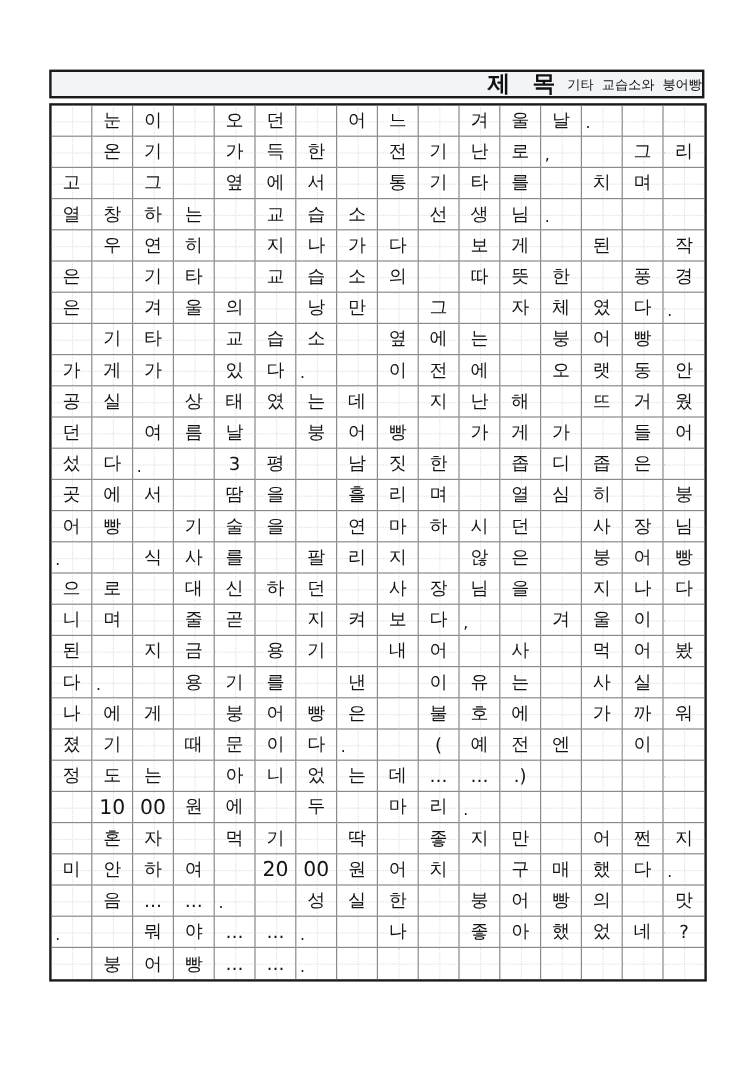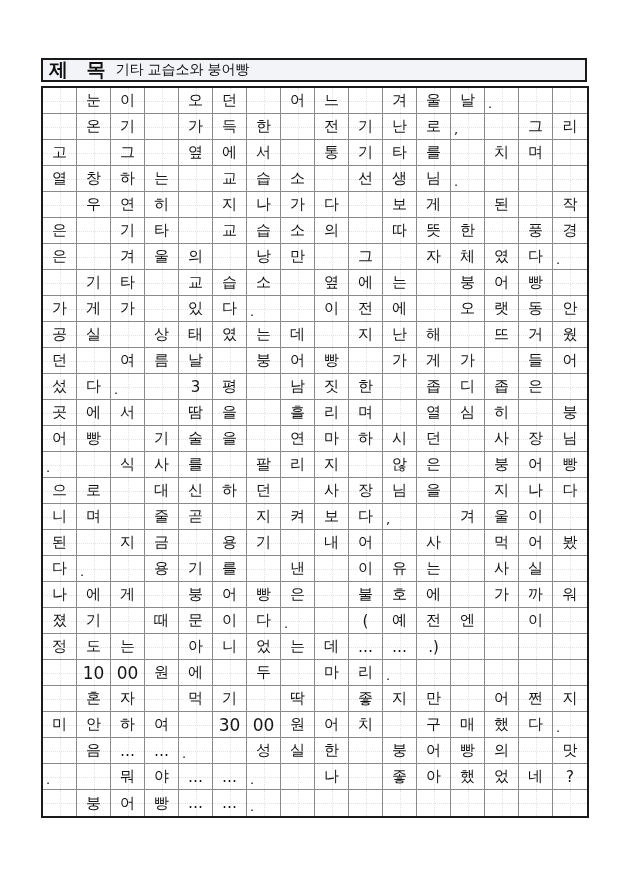--- a/index.html
+++ b/index.html
@@ -1,23 +1,23 @@
 <!DOCTYPE html>
 <html><head>
 <meta charset="utf-8">
 <style>
   html, body { margin:0; padding:0; background:#ffffff; }
   body { width:630px; height:891px; position:relative; overflow:hidden; font-family:"DejaVu Sans", sans-serif; }
   .title-box {
     position:absolute; left:41px; top:58px; width:546px; height:24px;
     border:2px solid #1a1a1a; background:#f2f4f8; box-sizing:border-box;
-    display:flex; align-items:center;
+    display:flex; align-items:center;justify-content:flex-end;
   }
   .title-label { font-family:"DejaVu Sans", sans-serif; font-weight:bold; font-size:19px; color:#111; margin-left:6px; letter-spacing:6px; }
-  .title-value { font-family:Liberation Sans, sans-serif; font-size:14px; color:#111; margin-left:4px; }
+  .title-value { font-family:Liberation Mono, monospace; font-size:11px; color:#111; margin-left:4px; }
   .grid {
     position:absolute; left:41px; top:86px; width:548px; height:732px;
     border:2px solid #1a1a1a; box-sizing:border-box;
     display:grid; grid-template-columns:repeat(16, 1fr); grid-template-rows:repeat(28, 1fr);
   }
   .cell {
     position:relative; border-right:1px solid #8a8a8a; border-bottom:1px solid #8a8a8a;
     display:flex; align-items:center; justify-content:center;
     font-family:"DejaVu Sans", sans-serif; font-size:15px; color:#141414; box-sizing:border-box;
     overflow:hidden;
@@ -1200,21 +1200,21 @@
     <div class="cell">
       <span>하</span>
     </div>
     <div class="cell">
       <span>여</span>
     </div>
     <div class="cell">
       <span></span>
     </div>
     <div class="cell small">
-      <span>30</span>
+      <span>20</span>
     </div>
     <div class="cell small">
       <span>00</span>
     </div>
     <div class="cell">
       <span>원</span>
     </div>
     <div class="cell">
       <span>어</span>
     </div>

